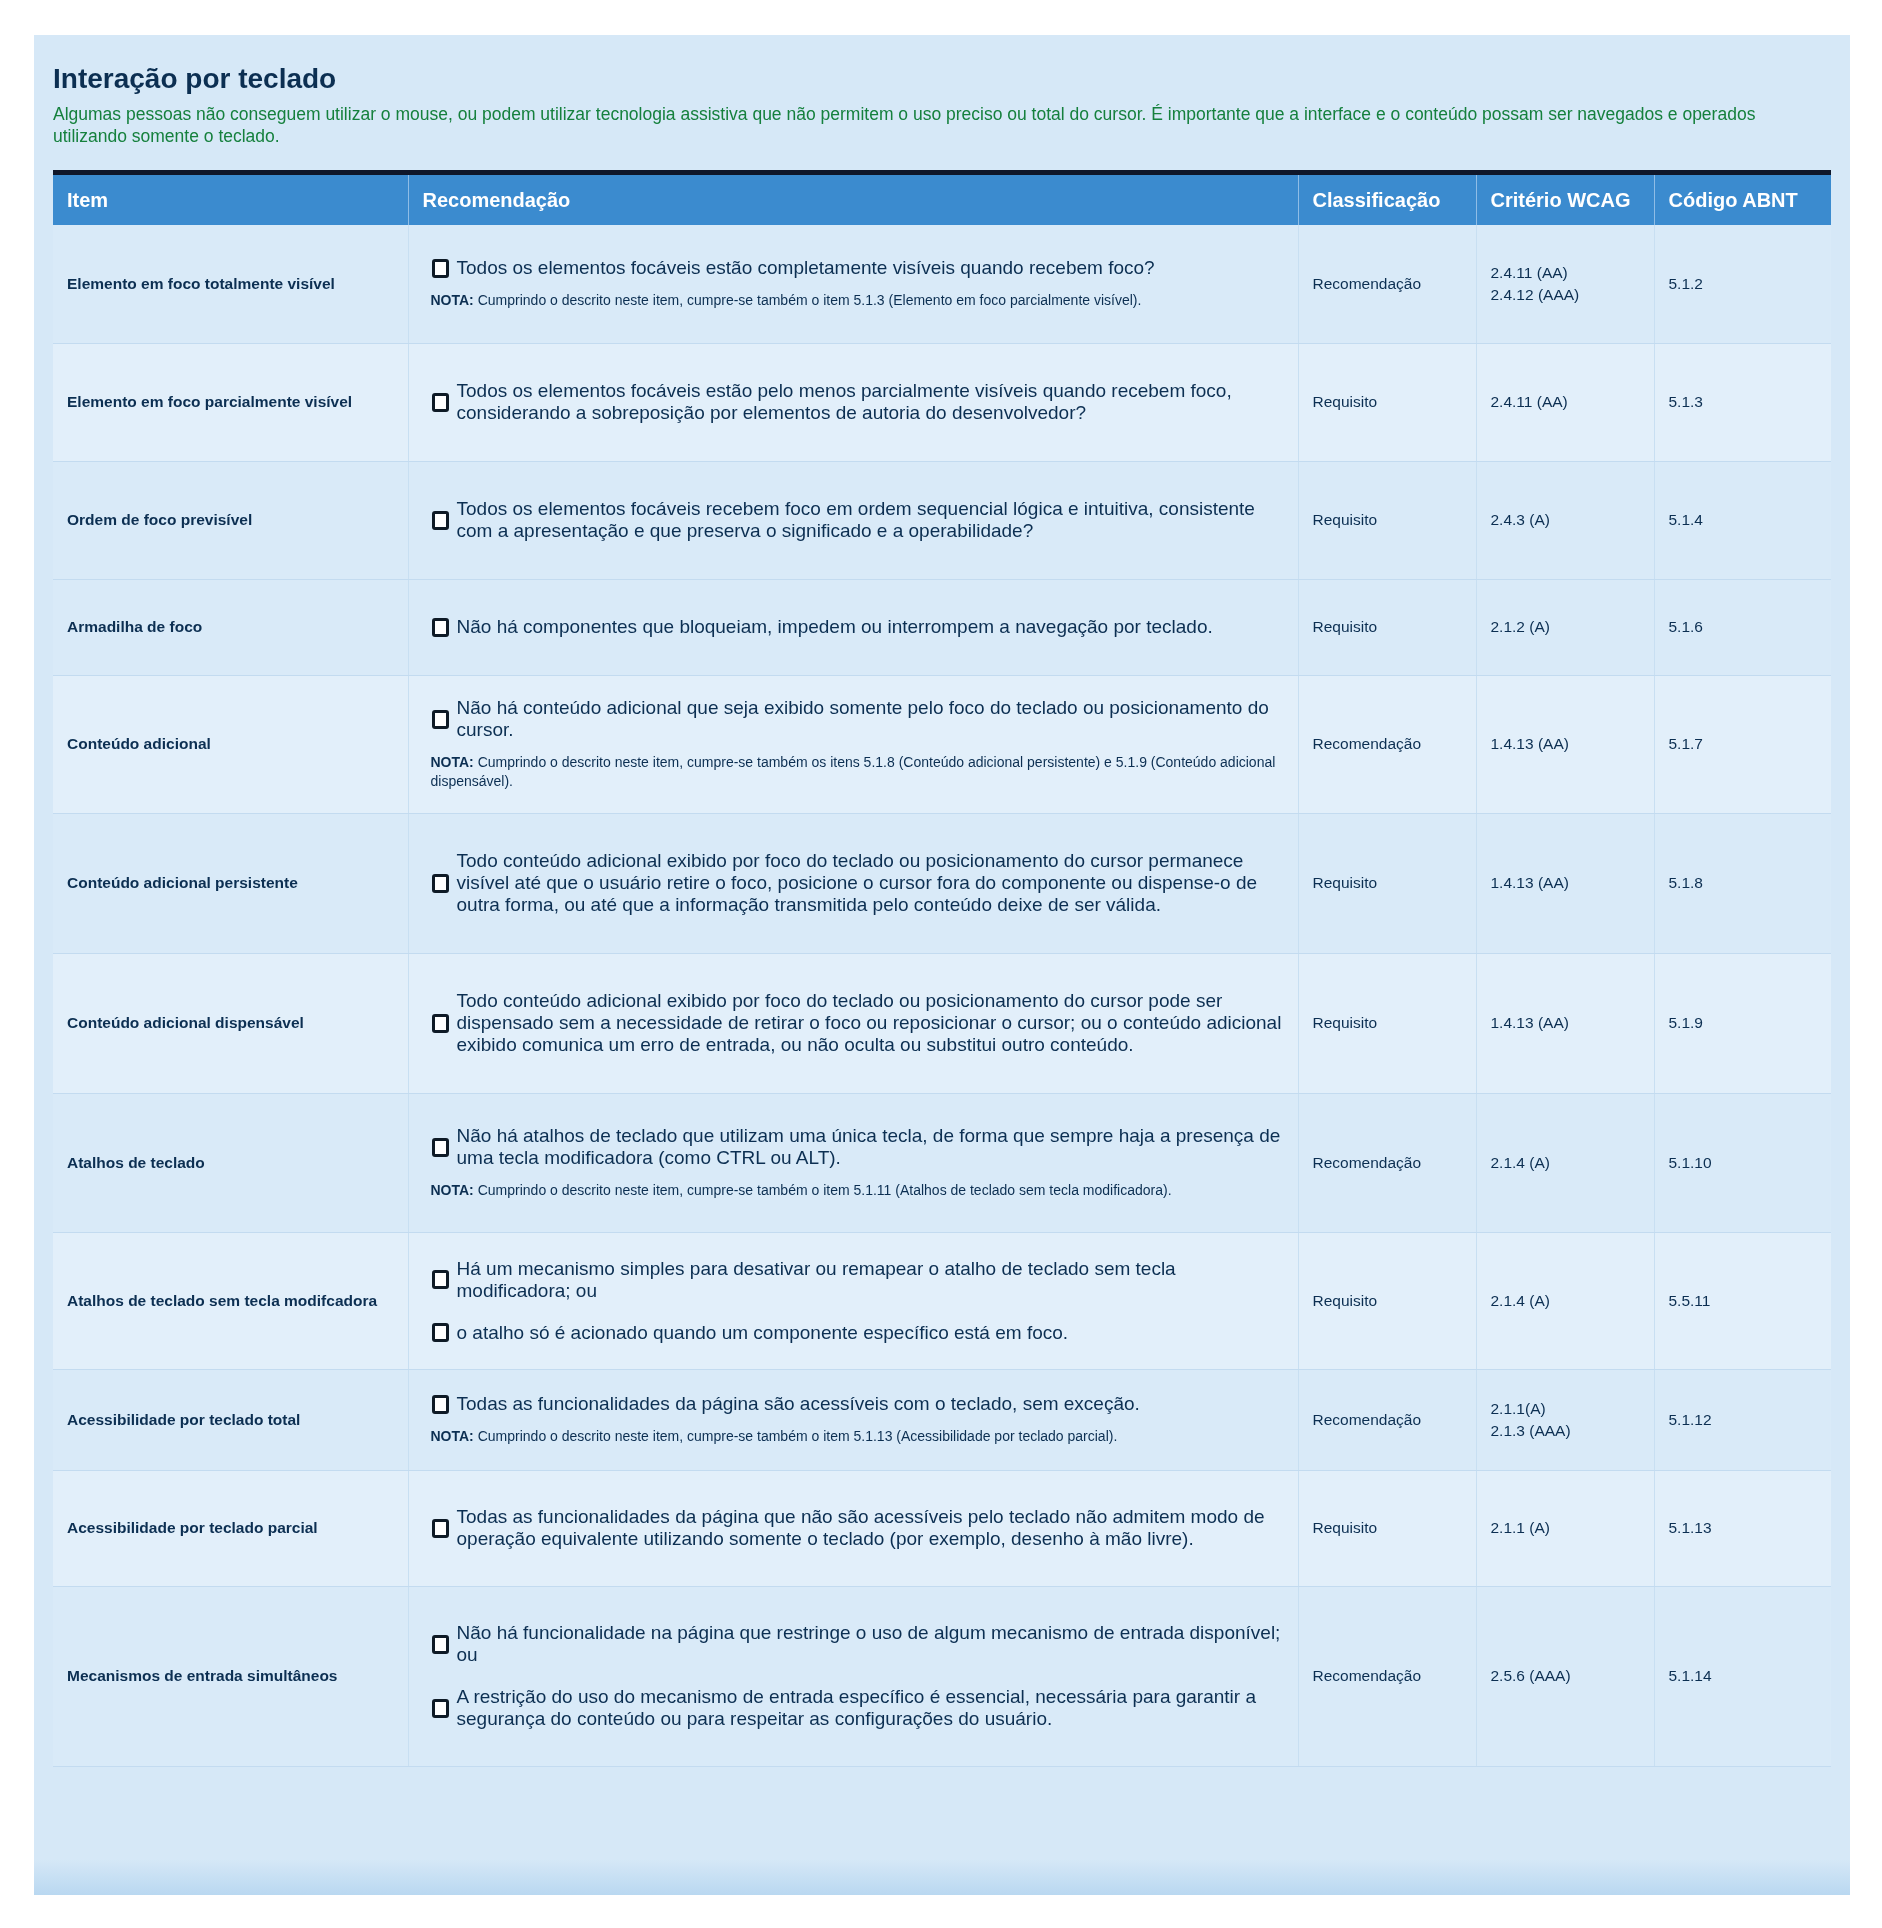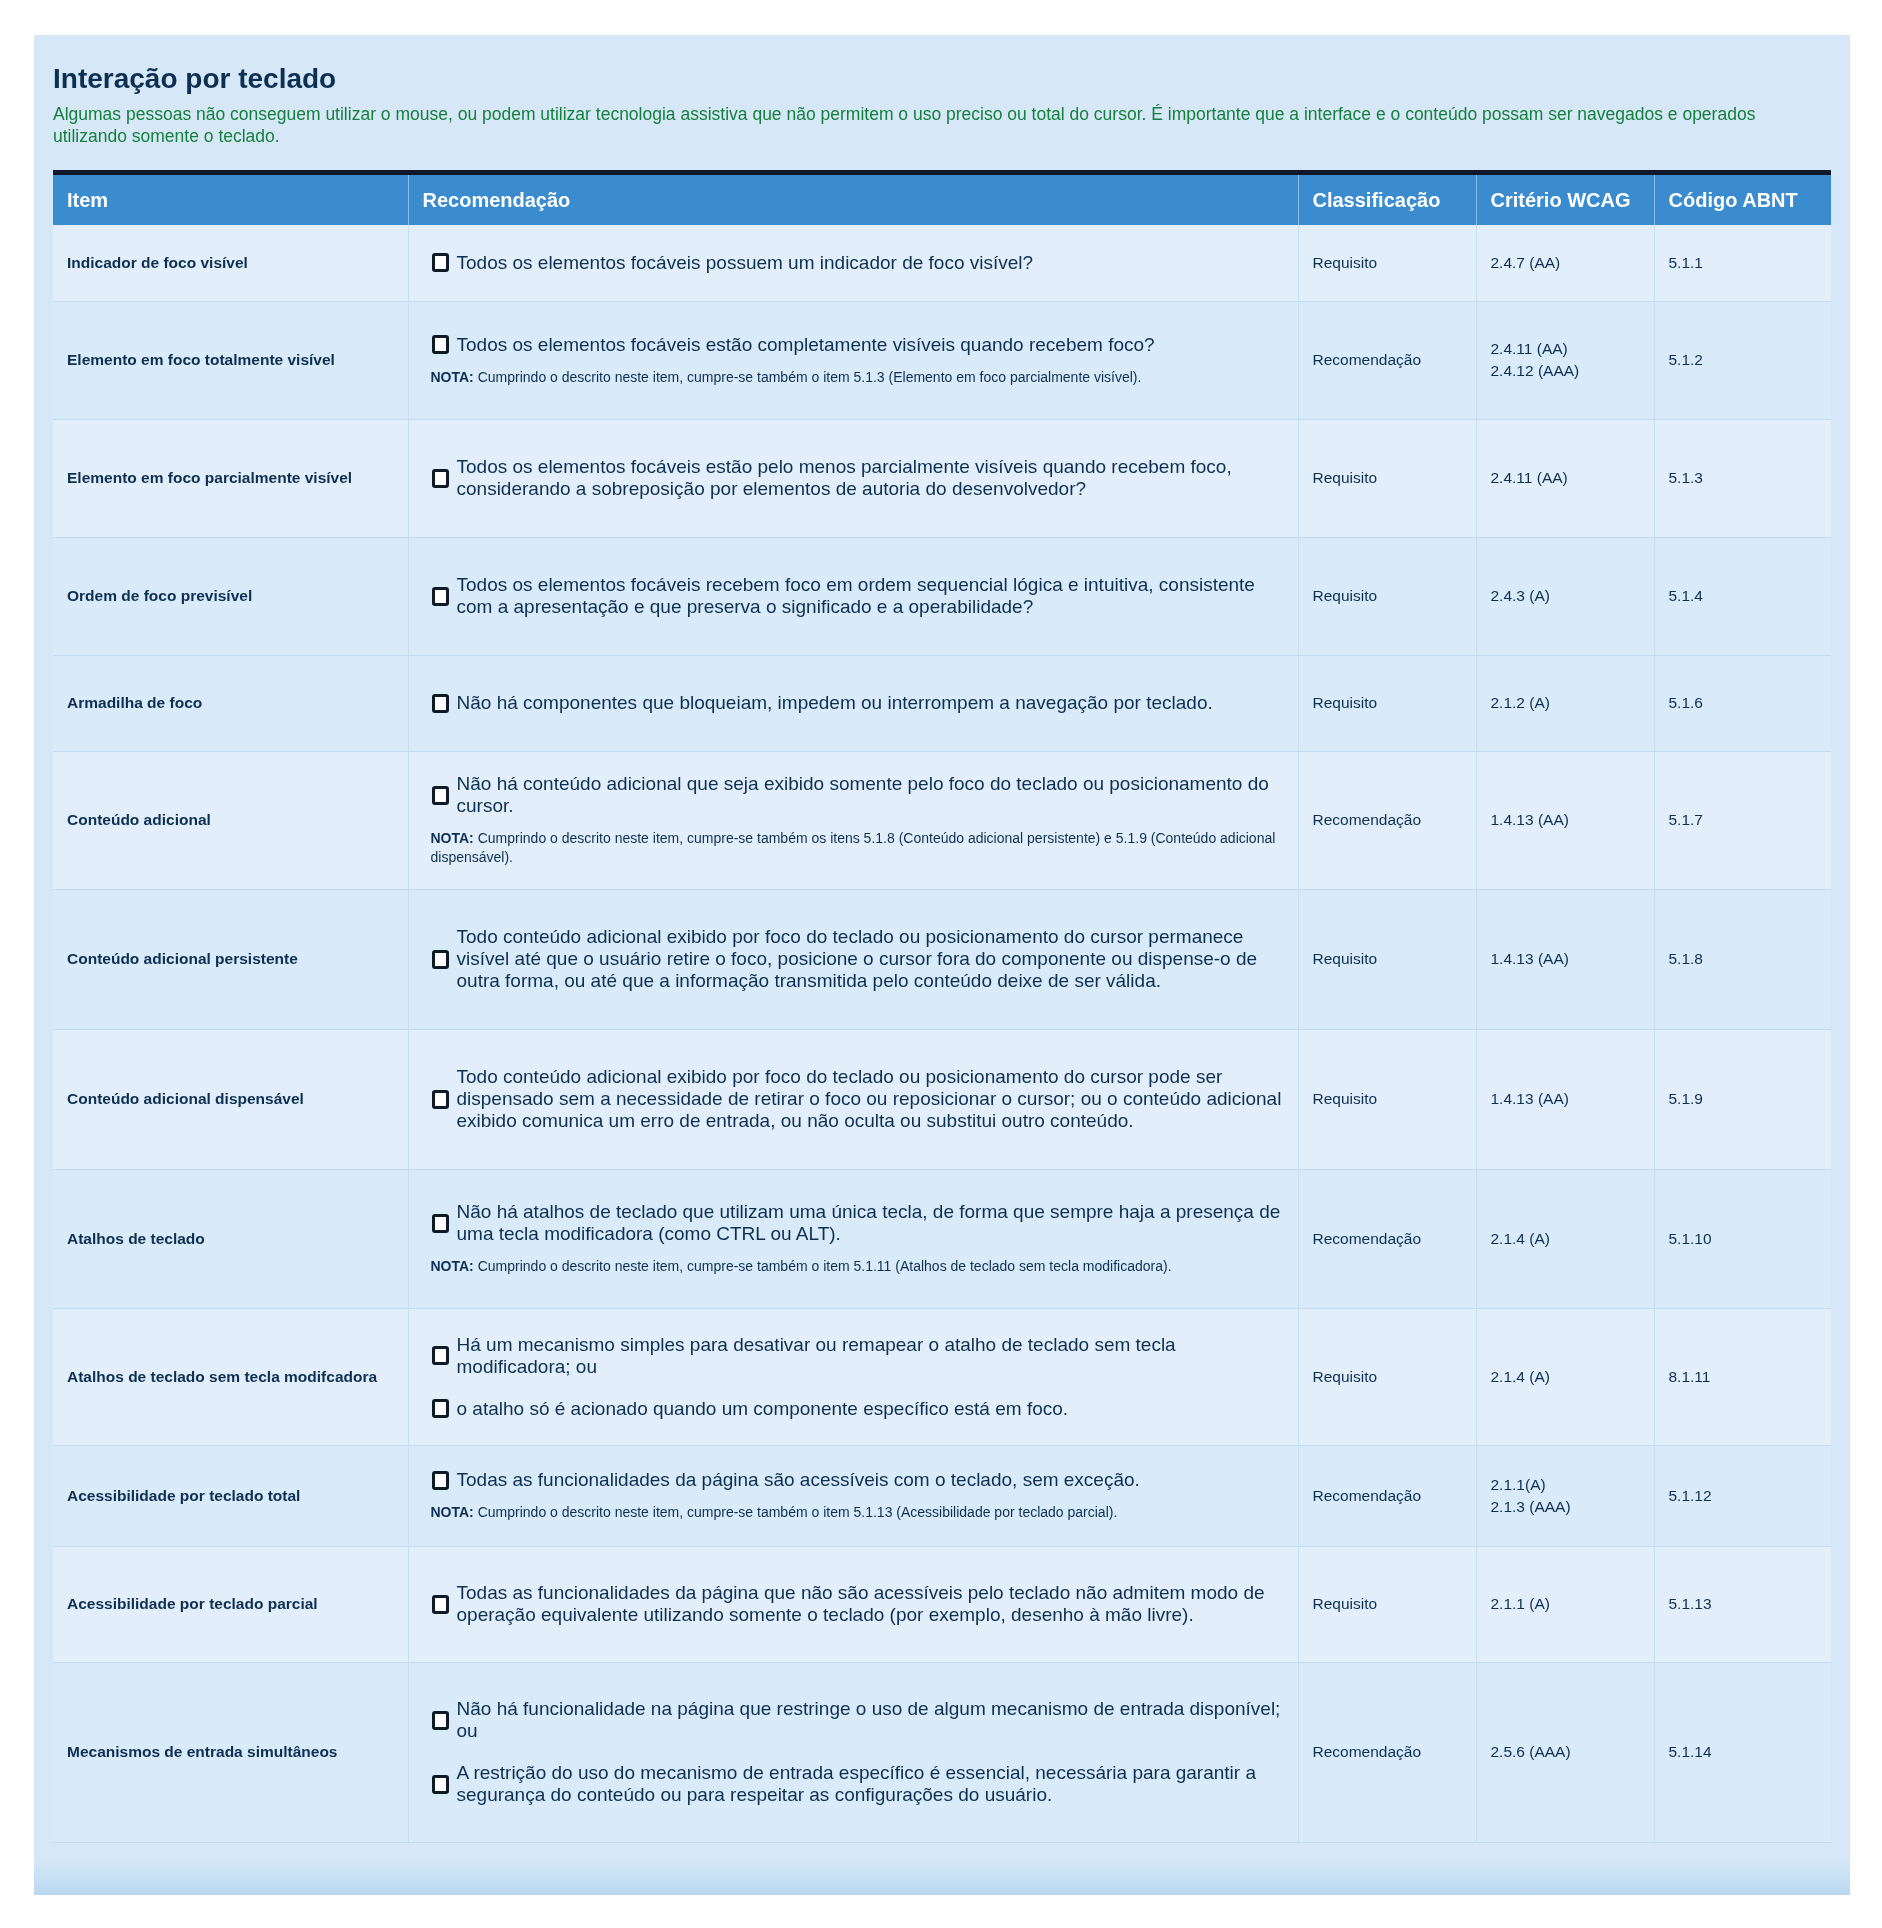--- a/index.html
+++ b/index.html
@@ -50,34 +50,20 @@
       <thead>
         <tr>
           <th>Item</th>
           <th>Recomendação</th>
           <th>Classificação</th>
           <th>Critério WCAG</th>
           <th>Código ABNT</th>
         </tr>
       </thead>
       <tbody id="rows">
-          <tr class="odd" style="height: 76px;">
-            <td class="item">Indicador de foco visível</td>
-            <td class="rec">
-              <label class="check">
-                <span class="box"></span>
-                <span>Todos os elementos focáveis possuem um indicador de foco visível?</span>
-              </label>
-            </td>
-            <td>Requisito</td>
-            <td class="multi">
-              <span>2.4.7 (AA)</span>
-            </td>
-            <td>5.1.1</td>
-          </tr>
           <tr class="even" style="height: 118px;">
             <td class="item">Elemento em foco totalmente visível</td>
             <td class="rec">
               <label class="check">
                 <span class="box"></span>
                 <span>Todos os elementos focáveis estão completamente visíveis quando recebem foco?</span>
               </label>
               <div class="nota"><b>NOTA:</b> <span>Cumprindo o descrito neste item, cumpre-se também o item 5.1.3 (Elemento em foco parcialmente visível).</span></div>
             </td>
             <td>Recomendação</td>
@@ -196,21 +182,21 @@
               </label>
               <label class="check">
                 <span class="box"></span>
                 <span>o atalho só é acionado quando um componente específico está em foco.</span>
               </label>
             </td>
             <td>Requisito</td>
             <td class="multi">
               <span>2.1.4 (A)</span>
             </td>
-            <td>8.1.11</td>
+            <td>5.5.11</td>
           </tr>
           <tr class="even" style="height: 101px;">
             <td class="item">Acessibilidade por teclado total</td>
             <td class="rec">
               <label class="check">
                 <span class="box"></span>
                 <span>Todas as funcionalidades da página são acessíveis com o teclado, sem exceção.</span>
               </label>
               <div class="nota"><b>NOTA:</b> <span>Cumprindo o descrito neste item, cumpre-se também o item 5.1.13 (Acessibilidade por teclado parcial).</span></div>
             </td>

